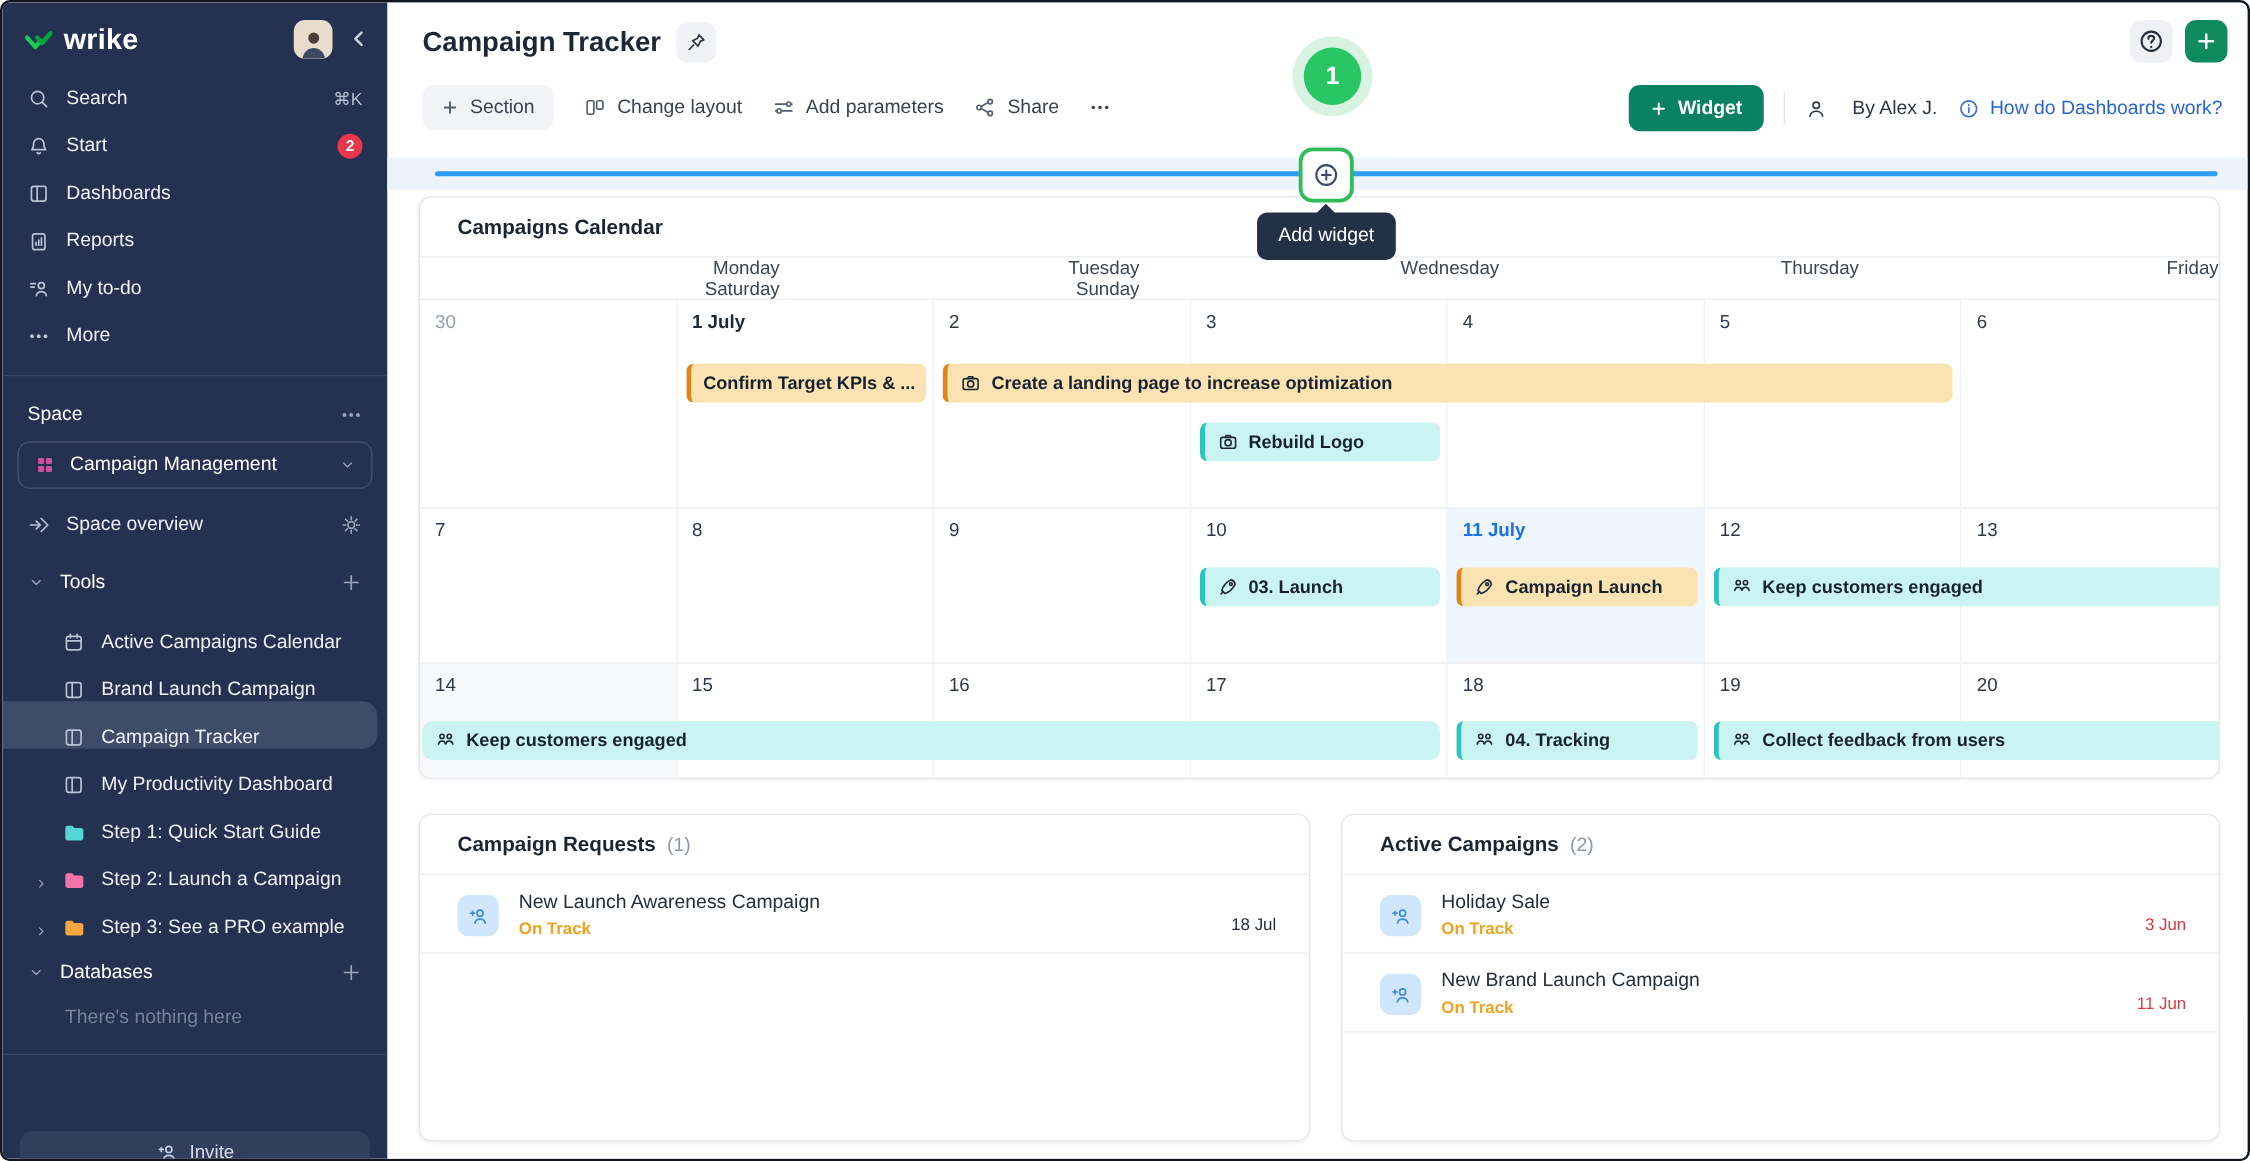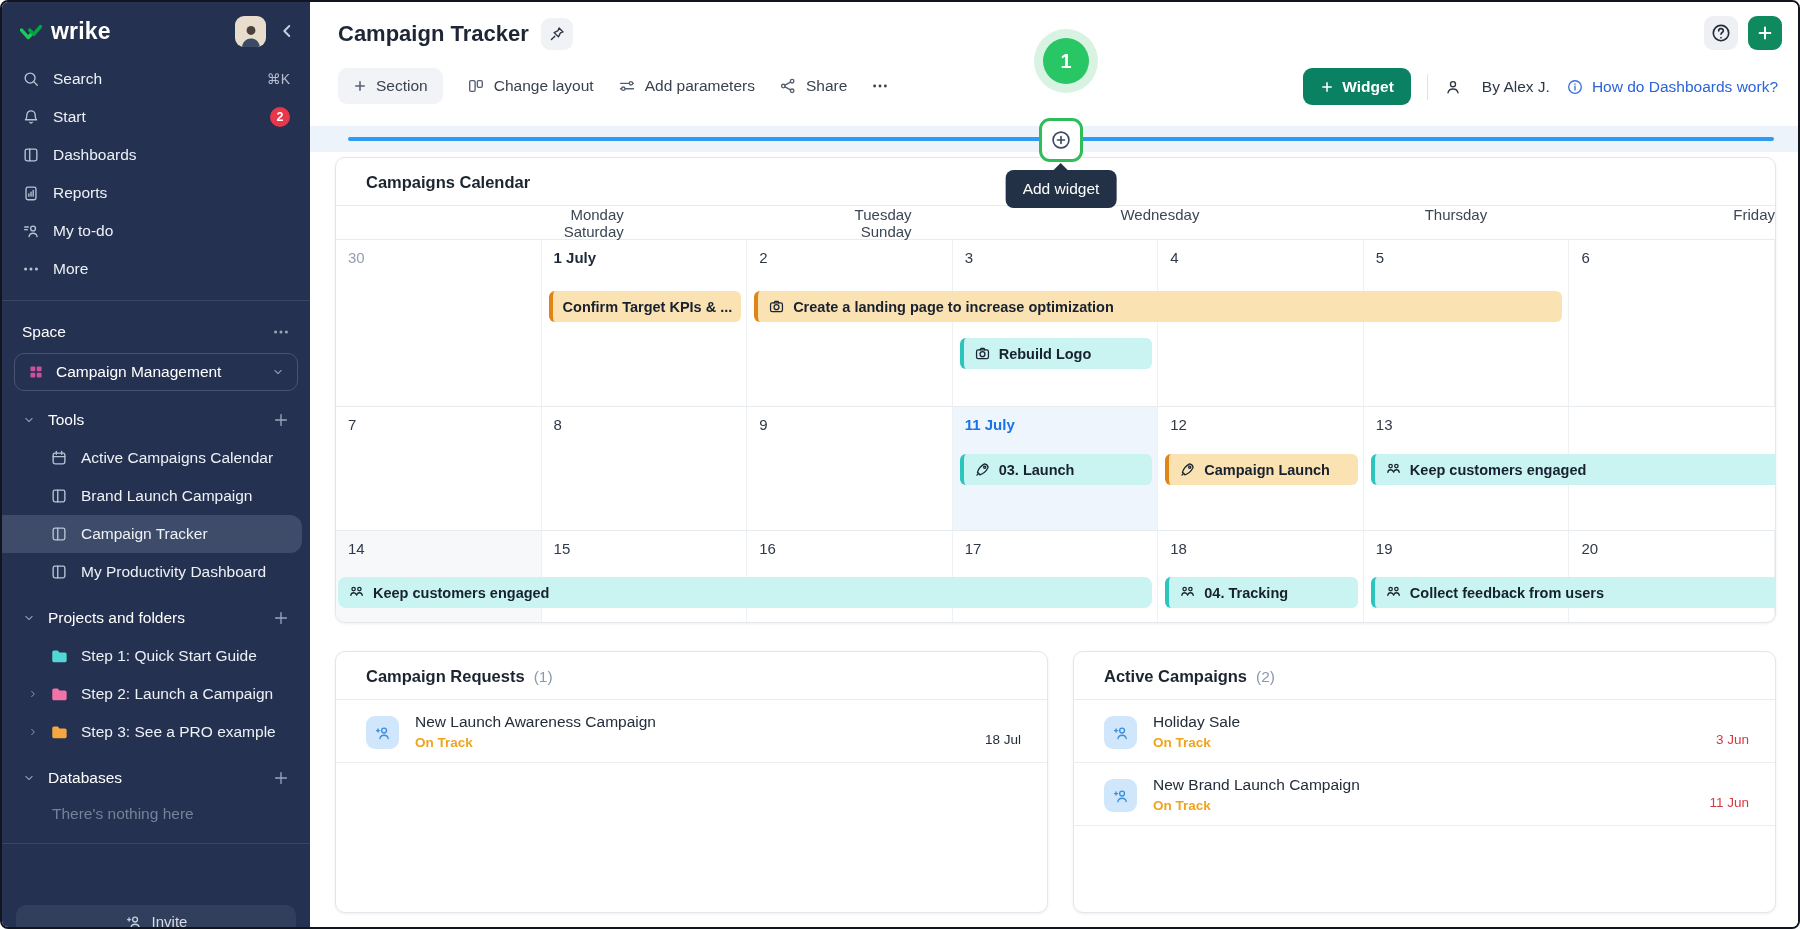--- a/index.html
+++ b/index.html
@@ -20,21 +20,21 @@
   .s-extra{color:#b6bfcf;font-size:14px;}
   .badge{width:20px;height:20px;border-radius:50%;background:var(--badge-red,#e8364a);color:#fff;font-size:12.5px;font-weight:700;display:flex;align-items:center;justify-content:center;}
   .s-div{height:1px;background:#3a4660;margin:12px 0;}
   .s-sec{display:flex;align-items:center;height:38px;padding:0 20px;gap:12px;}
   .s-sec .chev{color:#9aa5b8;}
   .s-sec .s-label{color:#fff;}
   .s-sec .plus{margin-left:auto;color:#9aa5b8;}
   .space-label{color:#9aa5b8;}
   .space-pill{display:flex;align-items:center;gap:11px;margin:2px 12px 10px;height:38px;border:1px solid #49556e;border-radius:10px;padding:0 12px;cursor:pointer;}
   .space-pill .s-label{color:#fff;}
-  .s-sub{padding-left:48px;}
+  .s-sub{padding-left:48px;align-items:flex-end;}
   .s-sub .chev{position:absolute;left:25px;color:#9aa5b8;}
   .s-sel{background:#3e4c6a;width:calc(100% - 8px);border-radius:0 12px 12px 0;}
   .s-empty{color:#76819a;height:34px;display:flex;align-items:center;padding-left:50px;}
   .invite-btn{position:absolute;bottom:-18px;left:14px;right:14px;height:40px;background:#323f5c;border-radius:10px;display:flex;align-items:flex-start;justify-content:center;gap:9px;color:#d6dce8;padding-top:8px;font-size:15px;cursor:pointer;}
 
   
   .main{position:relative;flex:1;background:#fff;}
   .page-title-row{position:absolute;top:16px;left:28px;display:flex;align-items:center;gap:12px;}
   .page-title{font-size:22px;font-weight:700;color:#1c2634;}
   .pin-box{width:32px;height:32px;border-radius:9px;background:#f0f2f5;display:flex;align-items:center;justify-content:center;color:#2c3644;}
@@ -215,20 +215,36 @@
             <rect x="10.8" y="10.8" width="5.4" height="5.4" rx="1.2"></rect>
           </svg>
         </span>
       <span class="s-label">Campaign Management</span>
       <span class="ic sm" style="color:#9aa5b8">
           <svg viewBox="0 0 20 20">
             <path d="M5.5 7.8 10 12.2l4.5-4.4"></path>
           </svg>
         </span>
     </div>
+    <div class="s-item">
+      <span class="ic">
+          <svg viewBox="0 0 20 20">
+            <path d="M2.5 10h8.5"></path>
+            <path d="M7.8 6.5 11.3 10l-3.5 3.5"></path>
+            <path d="M12.2 4.2 18 10l-5.8 5.8"></path>
+          </svg>
+        </span>
+      <span class="s-label">Space overview</span>
+      <span class="ic" style="color:#9aa5b8">
+          <svg viewBox="0 0 20 20">
+            <circle cx="10" cy="10" r="3"></circle>
+            <path d="M10 2.8v2.4M10 14.8V17.2M2.8 10h2.4M14.8 10h2.4M4.9 4.9l1.7 1.7M13.4 13.4l1.7 1.7M15.1 4.9l-1.7 1.7M6.6 13.4l-1.7 1.7"></path>
+          </svg>
+        </span>
+    </div>
 
     <div class="s-sec" style="margin-top:8px">
       <span class="ic sm chev" style="color:#9aa5b8">
           <svg viewBox="0 0 20 20">
             <path d="M5.5 7.8 10 12.2l4.5-4.4"></path>
           </svg>
         </span>
       <span class="s-label">Tools</span>
       <span class="ic plus" style="color:#9aa5b8">
           <svg viewBox="0 0 20 20">
@@ -266,33 +282,20 @@
     <div class="s-item s-sub">
       <span class="ic">
           <svg viewBox="0 0 20 20">
             <rect x="3.5" y="3.5" width="13" height="13" rx="2"></rect>
             <path d="M8.6 3.5v13"></path>
           </svg>
         </span>
       <span class="s-label">My Productivity Dashboard</span>
     </div>
 
-    <div class="s-sec" style="margin-top:8px">
-      <span class="ic sm chev" style="color:#9aa5b8">
-          <svg viewBox="0 0 20 20">
-            <path d="M5.5 7.8 10 12.2l4.5-4.4"></path>
-          </svg>
-        </span>
-      <span class="s-label">Projects and folders</span>
-      <span class="ic plus" style="color:#9aa5b8">
-          <svg viewBox="0 0 20 20">
-            <path d="M10 4v12M4 10h12"></path>
-          </svg>
-        </span>
-    </div>
     <div class="s-item s-sub">
       <span class="ic fill" style="color:#53d6d6">
           <svg viewBox="0 0 20 20">
             <path d="M2.5 6c0-1.1.9-2 2-2h4.2l1.8 2h6c1.1 0 2 .9 2 2v7c0 1.1-.9 2-2 2h-12c-1.1 0-2-.9-2-2V6z"></path>
           </svg>
         </span>
       <span class="s-label">Step 1: Quick Start Guide</span>
     </div>
     <div class="s-item s-sub">
       <span class="ic xs chev">
@@ -523,20 +526,21 @@
               </svg>
             </span>
           <span>Rebuild Logo</span>
         </div>
       </div>
 
       <div class="week w2">
         <div class="cell">7</div>
         <div class="cell">8</div>
         <div class="cell">9</div>
+        <div class="cell">10</div>
         <div class="cell today">11 July</div>
         <div class="cell">12</div>
         <div class="cell">13</div>
         <div class="ev ev-teal" style="top:47px;left:calc(42.8571% + 7px);width:calc(14.2857% - 13px);">
           <span class="ic">
               <svg viewBox="0 0 20 20">
                 <path d="M12.4 3.4c2.1.3 3.9 2.1 4.2 4.2-2.7 5.1-6.1 7.6-9.7 8.6l-2.9-2.9c1-3.6 3.5-7.1 8.4-9.9z"></path>
                 <circle cx="12.6" cy="7.4" r="1.3"></circle>
                 <path d="M5.6 14.4 3.4 16.6"></path>
               </svg>

